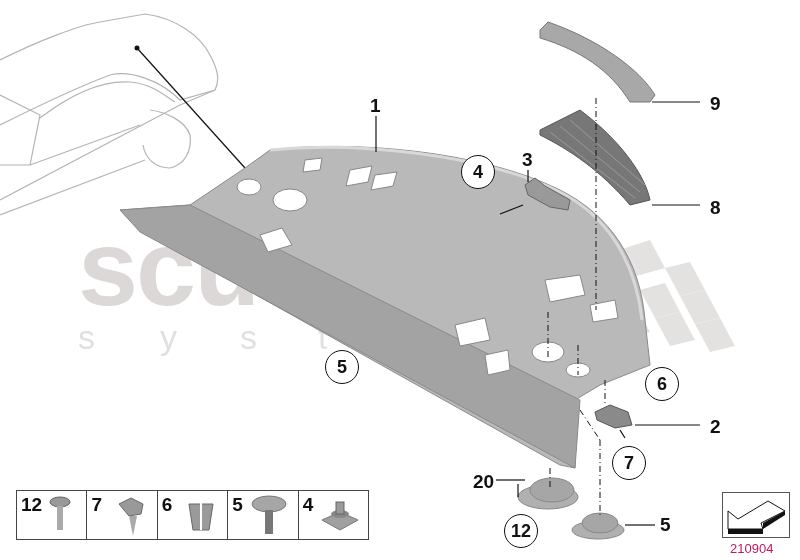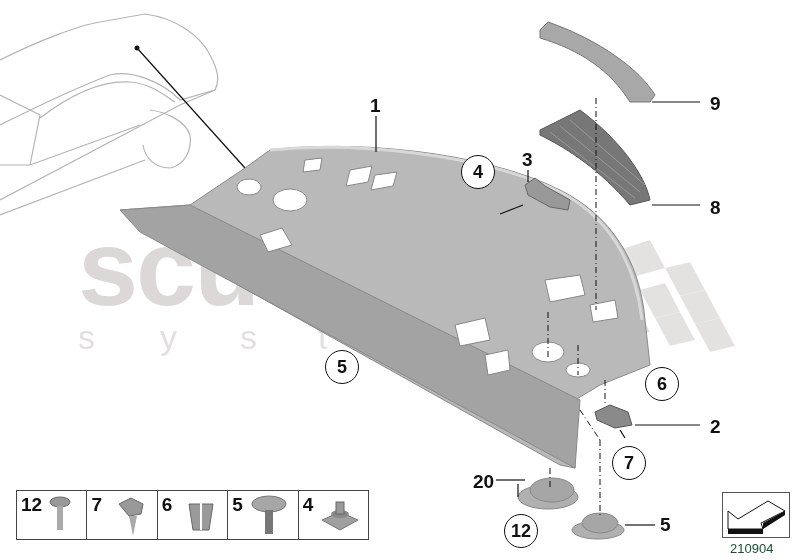--- a/index.html
+++ b/index.html
@@ -8,21 +8,21 @@
   .label { position:absolute; font-family:"Liberation Sans", sans-serif; font-weight:bold; font-size:19px; color:#111; line-height:1; }
   .circ { position:absolute; width:34px; height:34px; border:1.5px solid #111; border-radius:50%; display:flex; align-items:center; justify-content:center; font-weight:bold; font-size:18px; color:#111; background:#fff; box-sizing:border-box; }
   .wm1 { position:absolute; left:78px; top:205px; font-size:108px; font-weight:bold; color:rgba(150,135,135,0.32); letter-spacing:-2px; font-family:"Liberation Sans", sans-serif; }
   .wm2 { position:absolute; top:318px; font-size:34px; color:rgba(150,140,140,0.28); font-family:"Liberation Sans", sans-serif; }
   .legend { position:absolute; left:16px; top:490px; width:351px; height:48px; border:1px solid #444; display:flex; background:#fff; }
   .legend .cell { flex:1; border-right:1px solid #444; position:relative; }
   .legend .cell:last-child { border-right:none; }
   .legend .num { position:absolute; left:4px; top:3px; font-weight:bold; font-size:19px; color:#111; }
   .legend svg { position:absolute; right:6px; top:3px; }
   .nav-box { position:absolute; left:722px; top:492px; width:66px; height:44px; border:1px solid #555; background:#fff; }
-  .diagram-id { position:absolute; left:730px; top:541px; font-size:13px; color:#14532d; }
+  .diagram-id { position:absolute; left:730px; top:541px; font-size:13px; color:#be185d; }
 </style>
 </head>
 <body>
 
 <div class="canvas">
 
   <div class="wm1">scuderia</div>
   <div>
     <span class="wm2" style="left:78px">s</span>
     <span class="wm2" style="left:160px">y</span>

